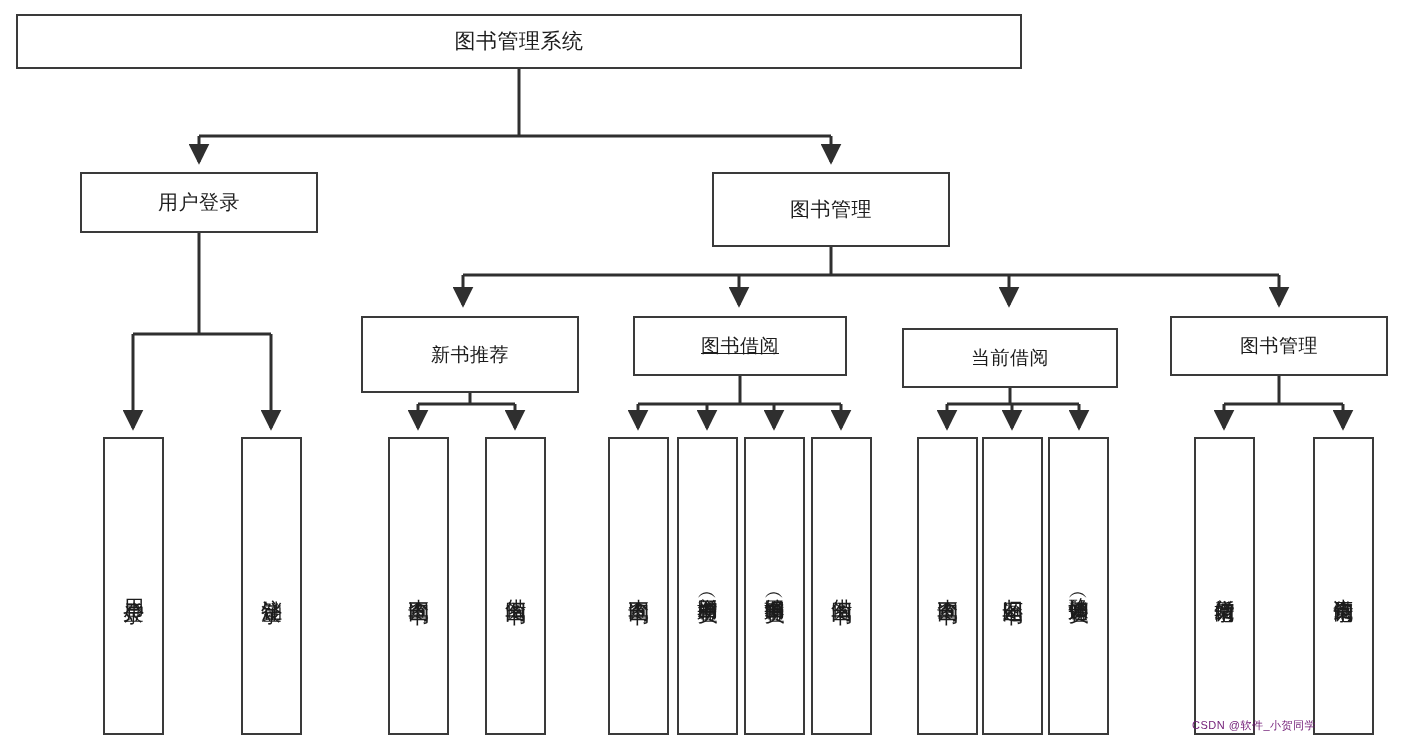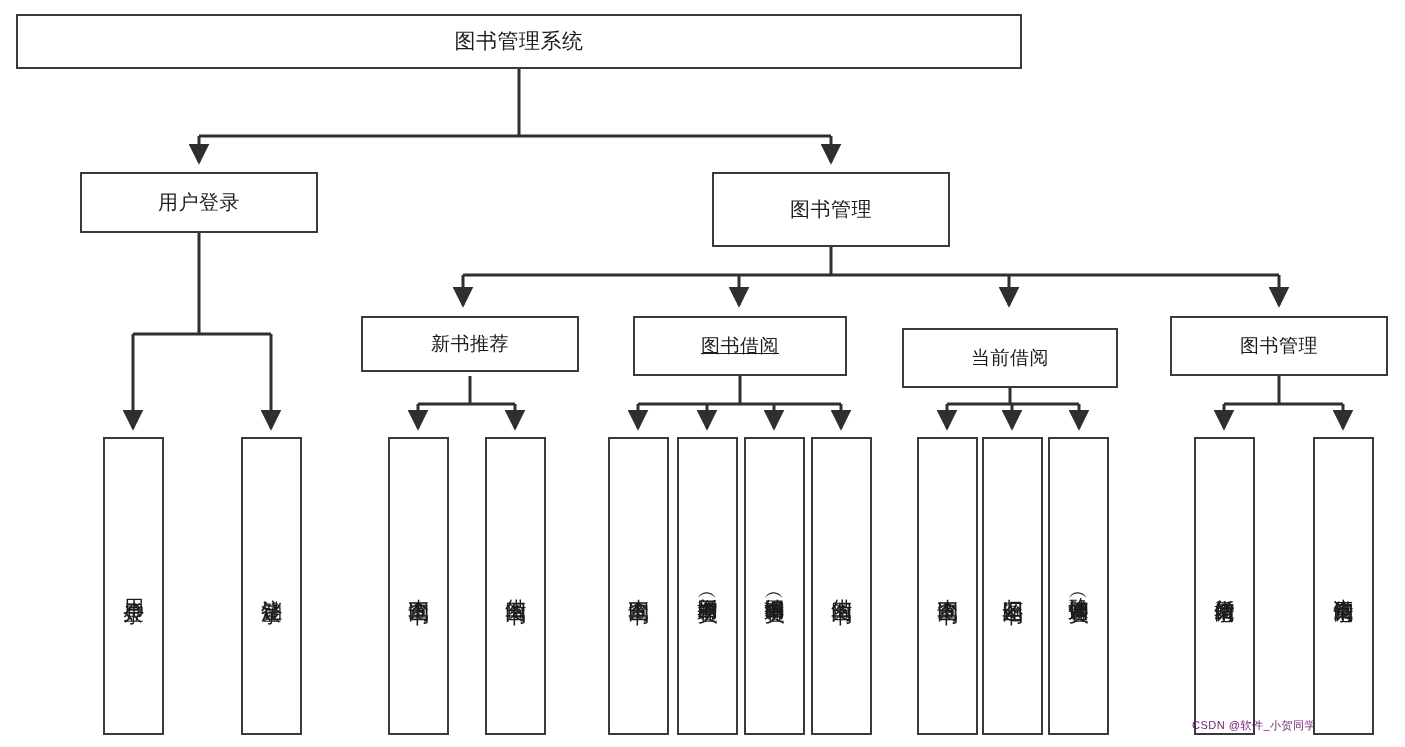--- a/index.html
+++ b/index.html
@@ -134,21 +134,21 @@
     <span class="label">图书管理系统</span>
   </div>
 
   <div class="node level1" style="left:80px; top:172px; width:238px; height:61px;">
     <span class="label">用户登录</span>
   </div>
   <div class="node level1" style="left:712px; top:172px; width:238px; height:75px;">
     <span class="label">图书管理</span>
   </div>
 
-  <div class="node level2" style="left:361px; top:316px; width:218px; height:56px;">
+  <div class="node level2" style="left:361px; top:316px; width:218px; height:77px;">
     <span class="label">新书推荐</span>
   </div>
   <div class="node level2" style="left:633px; top:316px; width:214px; height:60px;text-decoration:underline;">
     <span class="label">图书借阅</span>
   </div>
   <div class="node level2" style="left:902px; top:328px; width:216px; height:60px;">
     <span class="label">当前借阅</span>
   </div>
   <div class="node level2" style="left:1170px; top:316px; width:218px; height:60px;">
     <span class="label">图书管理</span>

